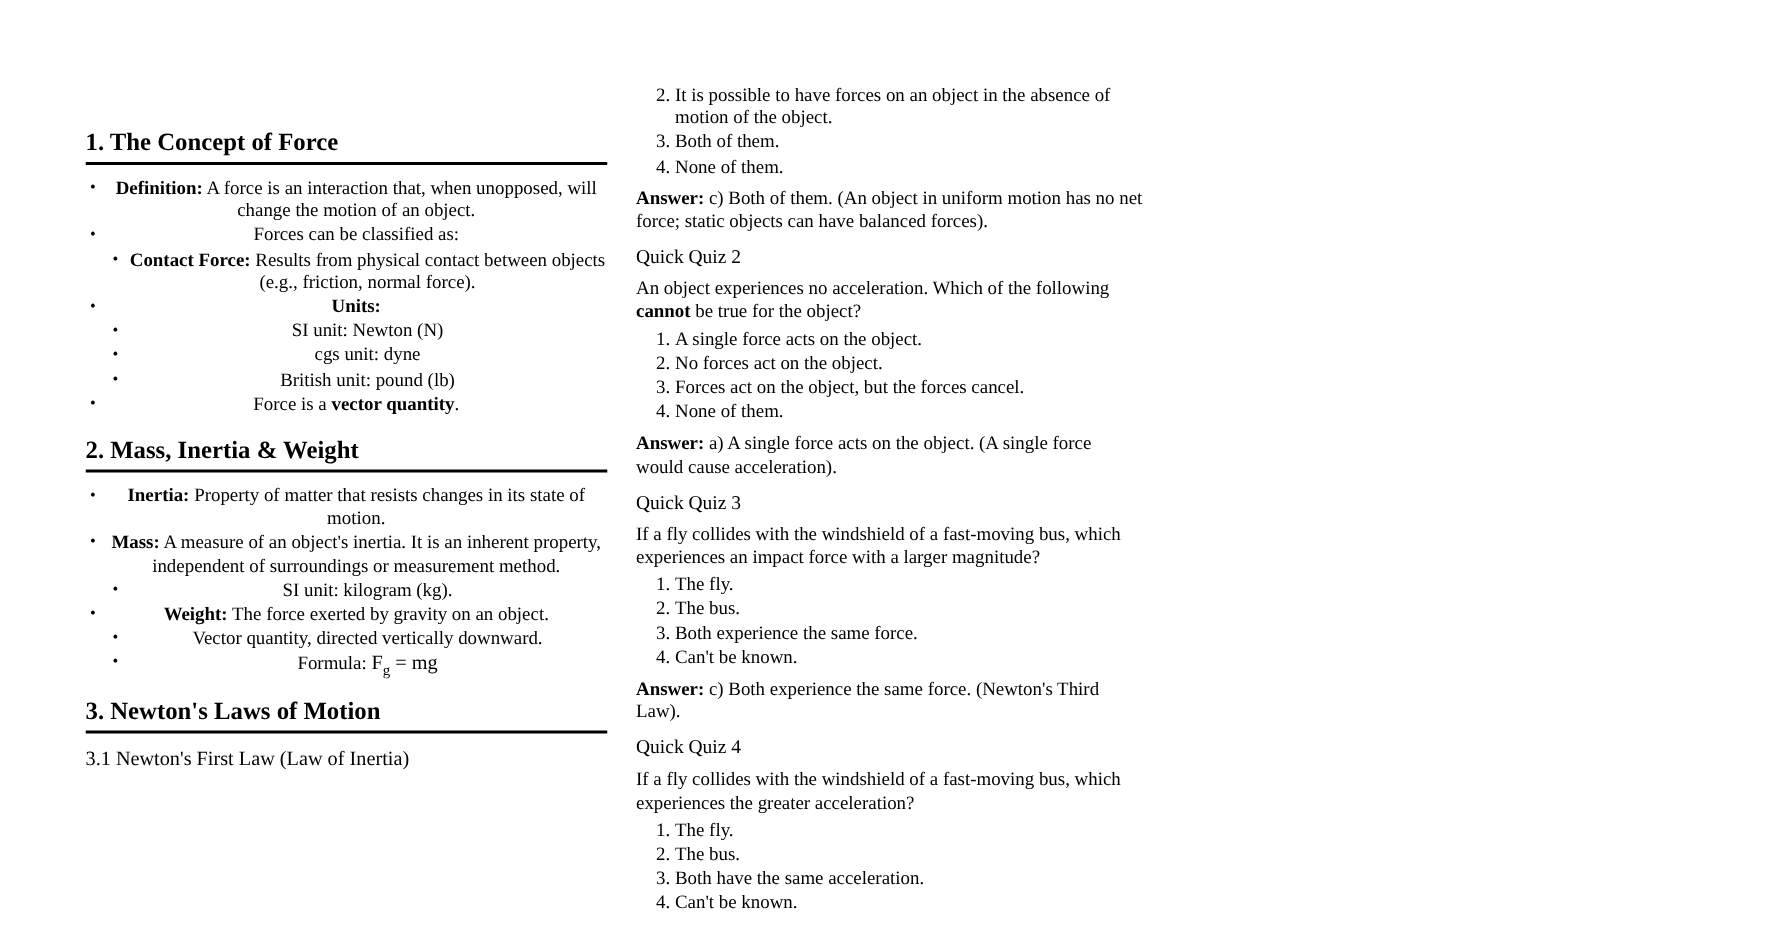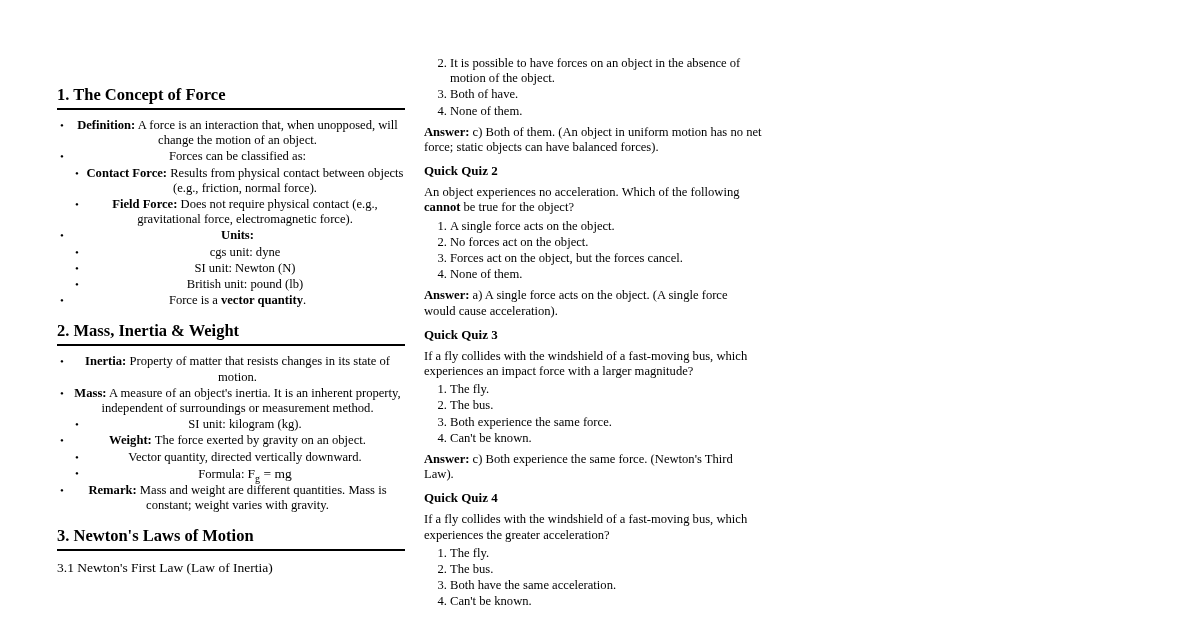--- a/index.html
+++ b/index.html
@@ -23,21 +23,21 @@
   .col-left{left:57px;width:348px;padding-top:84px;}
   .col-right{left:424px;width:338px;padding-top:56px;}
 
   h2{
     font-size:16.5px;line-height:21px;font-weight:bold;
     margin:12px 0 0;padding-bottom:3px;
     border-bottom:2px solid var(--rule);
   }
   .col > h2:first-child{margin-top:0;}
   h3{font-size:13.5px;line-height:17px;font-weight:normal;margin:8px 0 0;}
-  h4{font-size:13px;line-height:16px;font-weight:bold;margin:8px 0 0;}
+  h4{font-size:13px;line-height:16px;font-weight:normal;margin:8px 0 0;}
 
   ul{list-style:none;margin:8px 0 4px;padding-left:13px;text-align:center;}
   ul ul{margin:1px 0 1px;padding-left:15px;}
   ul li{position:relative;margin:1px 0;}
   ul li::before{
     content:"\2022";position:absolute;left:-10px;top:0;
     font-size:11px;line-height:15.2px;
   }
   ol{margin:3px 0 0;padding-left:26px;}
   .col > ol:first-child{margin-top:0;}
@@ -51,48 +51,46 @@
 </head>
 <body>
 
 <div class="page">
   <div class="col col-left">
       <h2>1. The Concept of Force</h2>
       <ul>
         <li><span class="b">Definition:</span><span> A force is an interaction that, when unopposed, will change the motion of an object.</span></li>
         <li><span>Forces can be classified as:</span><ul>
             <li><span class="b">Contact Force:</span><span> Results from physical contact between objects (e.g., friction, normal force).</span></li>
-            <li><span class="b">Field Force:</span><span> Does not require physical contact (e.g., gravitational force, electromagnetic force).</span></li>
           </ul></li>
         <li><span class="b">Units:</span><ul>
+            <li><span>SI unit: Newton (N)</span></li>
             <li><span>cgs unit: dyne</span></li>
-            <li><span>SI unit: Newton (N)</span></li>
             <li><span>British unit: pound (lb)</span></li>
           </ul></li>
         <li><span>Force is a </span><span class="b">vector quantity</span><span>.</span></li>
       </ul>
       <h2>2. Mass, Inertia &amp; Weight</h2>
       <ul>
         <li><span class="b">Inertia:</span><span> Property of matter that resists changes in its state of motion.</span></li>
         <li><span class="b">Mass:</span><span> A measure of an object's inertia. It is an inherent property, independent of surroundings or measurement method.</span><ul>
             <li><span>SI unit: kilogram (kg).</span></li>
           </ul></li>
         <li><span class="b">Weight:</span><span> The force exerted by gravity on an object.</span><ul>
             <li><span>Vector quantity, directed vertically downward.</span></li>
             <li><span>Formula: </span><span class="math"><span>F</span><sub>g</sub><span> = mg</span></span></li>
           </ul></li>
-        <li><span class="b">Remark:</span><span> Mass and weight are different quantities. Mass is constant; weight varies with gravity.</span></li>
       </ul>
       <h2>3. Newton's Laws of Motion</h2>
       <h3>3.1 Newton's First Law (Law of Inertia)</h3>
     </div>
   <div class="col col-right">
       <ol start="2">
         <li><span>It is possible to have forces on an object in the absence of motion of the object.</span></li>
-        <li><span>Both of have.</span></li>
+        <li><span>Both of them.</span></li>
         <li><span>None of them.</span></li>
       </ol>
       <p><span class="b">Answer:</span><span> c) Both of them. (An object in uniform motion has no net force; static objects can have balanced forces).</span></p>
       <h4>Quick Quiz 2</h4>
       <p><span>An object experiences no acceleration. Which of the following </span><span class="b">cannot</span><span> be true for the object?</span></p>
       <ol>
         <li><span>A single force acts on the object.</span></li>
         <li><span>No forces act on the object.</span></li>
         <li><span>Forces act on the object, but the forces cancel.</span></li>
         <li><span>None of them.</span></li>

